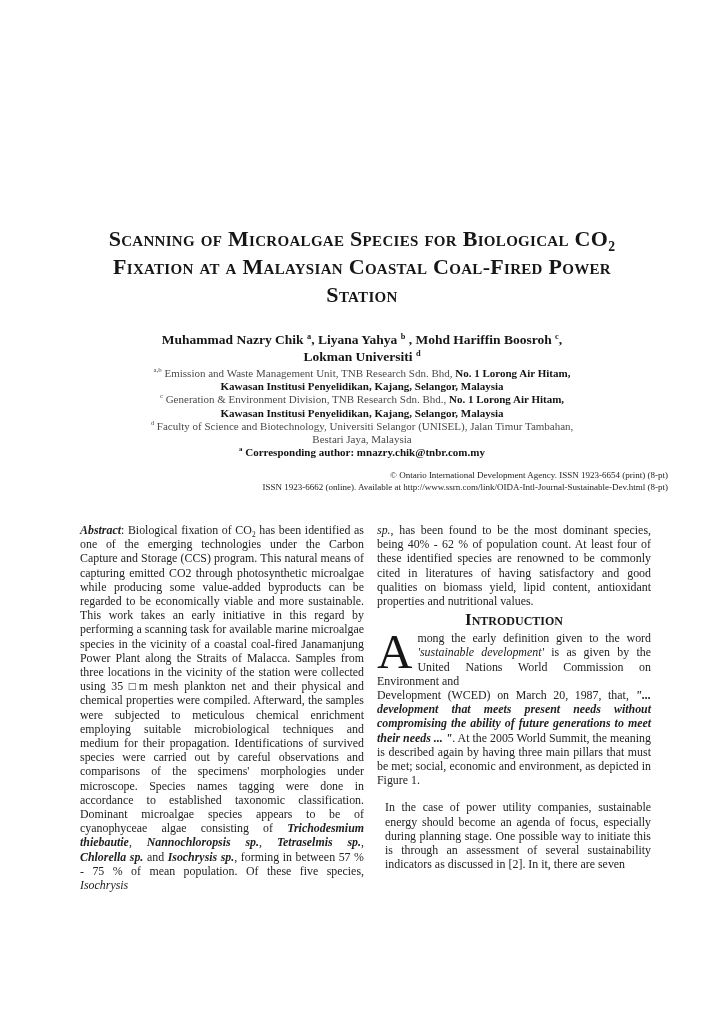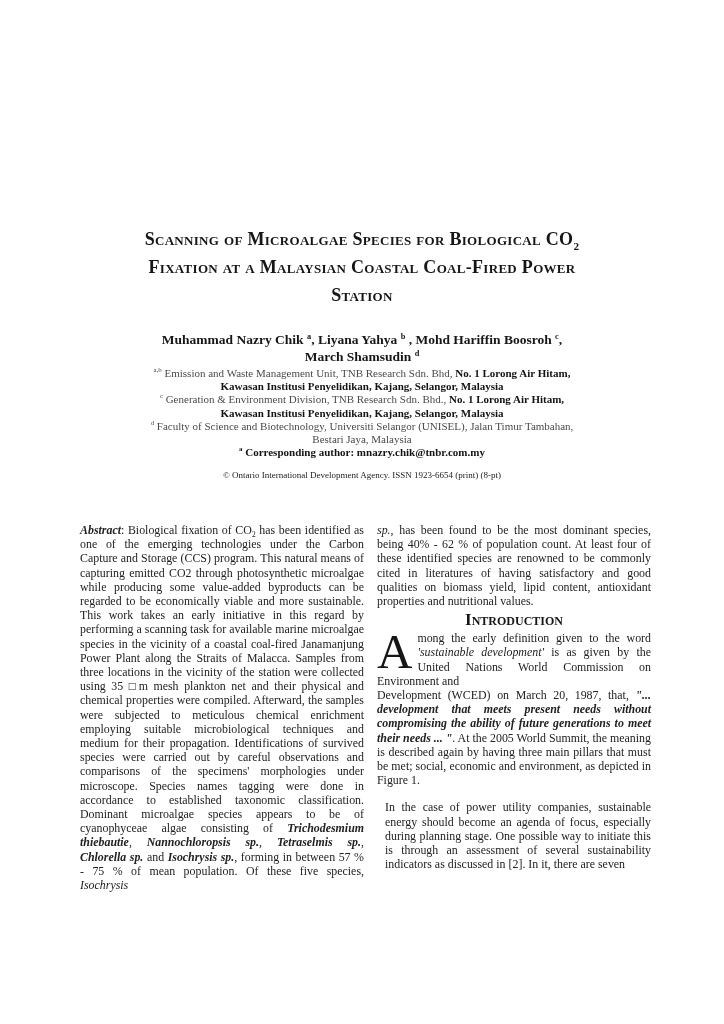--- a/index.html
+++ b/index.html
@@ -19,40 +19,40 @@
     background:var(--page_bg);
     color:var(--ink);
     overflow:hidden;
   }
   
   .title-block{
     position:absolute;top:225px;left:56px;width:612px;
     text-align:center;
     font-weight:bold;
     font-variant:small-caps;
-    font-size:18px;line-height:28px;
+    font-size:22px;line-height:28px;
     letter-spacing:.3px;
     color:#161616;
   }
   .authors-block{
     position:absolute;top:332px;left:56px;width:612px;
     text-align:center;font-weight:bold;
     font-size:13.5px;line-height:16.5px;
     color:#161616;
   }
   .affiliations-block{
     position:absolute;top:367px;left:56px;width:612px;
     text-align:center;
     font-size:11px;line-height:13.2px;
     color:var(--muted_ink);
   }
   .affiliations-block .b{color:#141414;}
   .imprint-block{
     position:absolute;top:470px;left:56px;width:612px;
-    text-align:center;
+    text-align:right;
     font-size:9px;line-height:11.8px;
     color:#222;
   }
   
   .col{
     position:absolute;top:523px;
     font-size:11.9px;line-height:14.2px;
     text-align:justify;
     color:#222;
   }
@@ -88,35 +88,36 @@
 <div class="page">
 
   <div class="title-block">
     <div><span>Scanning of Microalgae Species for Biological CO</span><span class="sub">2</span></div>
     <div><span>Fixation at a Malaysian Coastal Coal-Fired Power</span></div>
     <div><span>Station</span></div>
   </div>
 
   <div class="authors-block">
     <div><span>Muhammad Nazry Chik </span><span class="sup">a</span><span>, Liyana Yahya </span><span class="sup">b</span><span> , Mohd Hariffin Boosroh </span><span class="sup">c</span><span>,</span></div>
-    <div><span>March Shamsudin </span><span class="sup">d</span></div>
+    <div><span>Lokman Universiti </span><span class="sup">d</span></div>
   </div>
 
   <div class="affiliations-block">
     <div><span class="sup">a,b</span><span> Emission and Waste Management Unit, TNB Research Sdn. Bhd, </span><span class="b">No. 1 Lorong Air Hitam,</span></div>
     <div><span class="b">Kawasan Institusi Penyelidikan, Kajang, Selangor, Malaysia</span></div>
     <div><span class="sup">c</span><span> Generation &amp; Environment Division, TNB Research Sdn. Bhd., </span><span class="b">No. 1 Lorong Air Hitam,</span></div>
     <div><span class="b">Kawasan Institusi Penyelidikan, Kajang, Selangor,  Malaysia</span></div>
     <div><span class="sup">d</span><span> Faculty of Science and Biotechnology, Universiti Selangor  (UNISEL), Jalan Timur Tambahan,</span></div>
     <div><span>Bestari Jaya,  Malaysia</span></div>
     <div><span class="b sup">a</span><span class="b"> Corresponding author: mnazry.chik@tnbr.com.my</span></div>
   </div>
 
   <div class="imprint-block">
     <div>© Ontario International Development Agency. ISSN 1923-6654 (print) (8-pt)</div>
+    <div>ISSN 1923-6662 (online). Available at http://www.ssrn.com/link/OIDA-Intl-Journal-Sustainable-Dev.html (8-pt)</div>
   </div>
 
   <div class="col col-left">
     <div><span class="bi">Abstract</span><span>: Biological fixation of CO</span><span class="sub">2</span><span> has been identified as one of the emerging technologies under the Carbon Capture and Storage (CCS) program. This natural means of capturing emitted CO2 through photosynthetic microalgae while producing some value-added byproducts can be regarded to be economically viable and more sustainable. This work takes an early initiative in this regard by performing a scanning task for available marine microalgae species in the vicinity of a coastal coal-fired Janamanjung Power Plant along the Straits of Malacca. Samples from three locations in the vicinity of the station were collected using 35 □m mesh plankton net and their physical and chemical properties were compiled. Afterward, the samples were subjected to meticulous chemical enrichment employing suitable microbiological techniques and medium for their propagation. Identifications of survived species were carried out by careful observations and comparisons of the specimens' morphologies under microscope. Species names tagging were done in accordance to established taxonomic classification. Dominant microalgae species appears to be of cyanophyceae algae consisting of </span><span class="bi">Trichodesmium thiebautie</span><span>, </span><span class="bi">Nannochloropsis sp.</span><span>, </span><span class="bi">Tetraselmis sp.</span><span>, </span><span class="bi">Chlorella sp.</span><span> and </span><span class="bi">Isochrysis sp.</span><span>, forming in between 57 % - 75 % of mean population. Of these five species, </span><span class="i">Isochrysis</span></div>
   </div>
 
   <div class="col col-right">
     <div><span class="i">sp.</span><span>, has been found to be the most dominant species, being 40% - 62 % of population count. At least four of these identified species are renowned to be commonly cited in literatures of having satisfactory and good qualities on biomass yield, lipid content, antioxidant properties and nutritional values.</span></div>
     <div class="intro-heading">Introduction</div>
     <div class="intro-paragraph"><span class="dropcap">A</span><span>mong the early definition given to the word </span><span class="i">'sustainable development'</span><span> is as given by the United Nations World Commission on Environment and</span><br><span>Development (WCED) on March 20, 1987, that, </span><span class="bi">"... development that meets present needs without compromising the ability of future generations to meet their needs ... "</span><span>. At the 2005 World Summit, the meaning is described again by having three main pillars that must be met; social, economic and environment, as depicted in Figure 1.</span></div>

